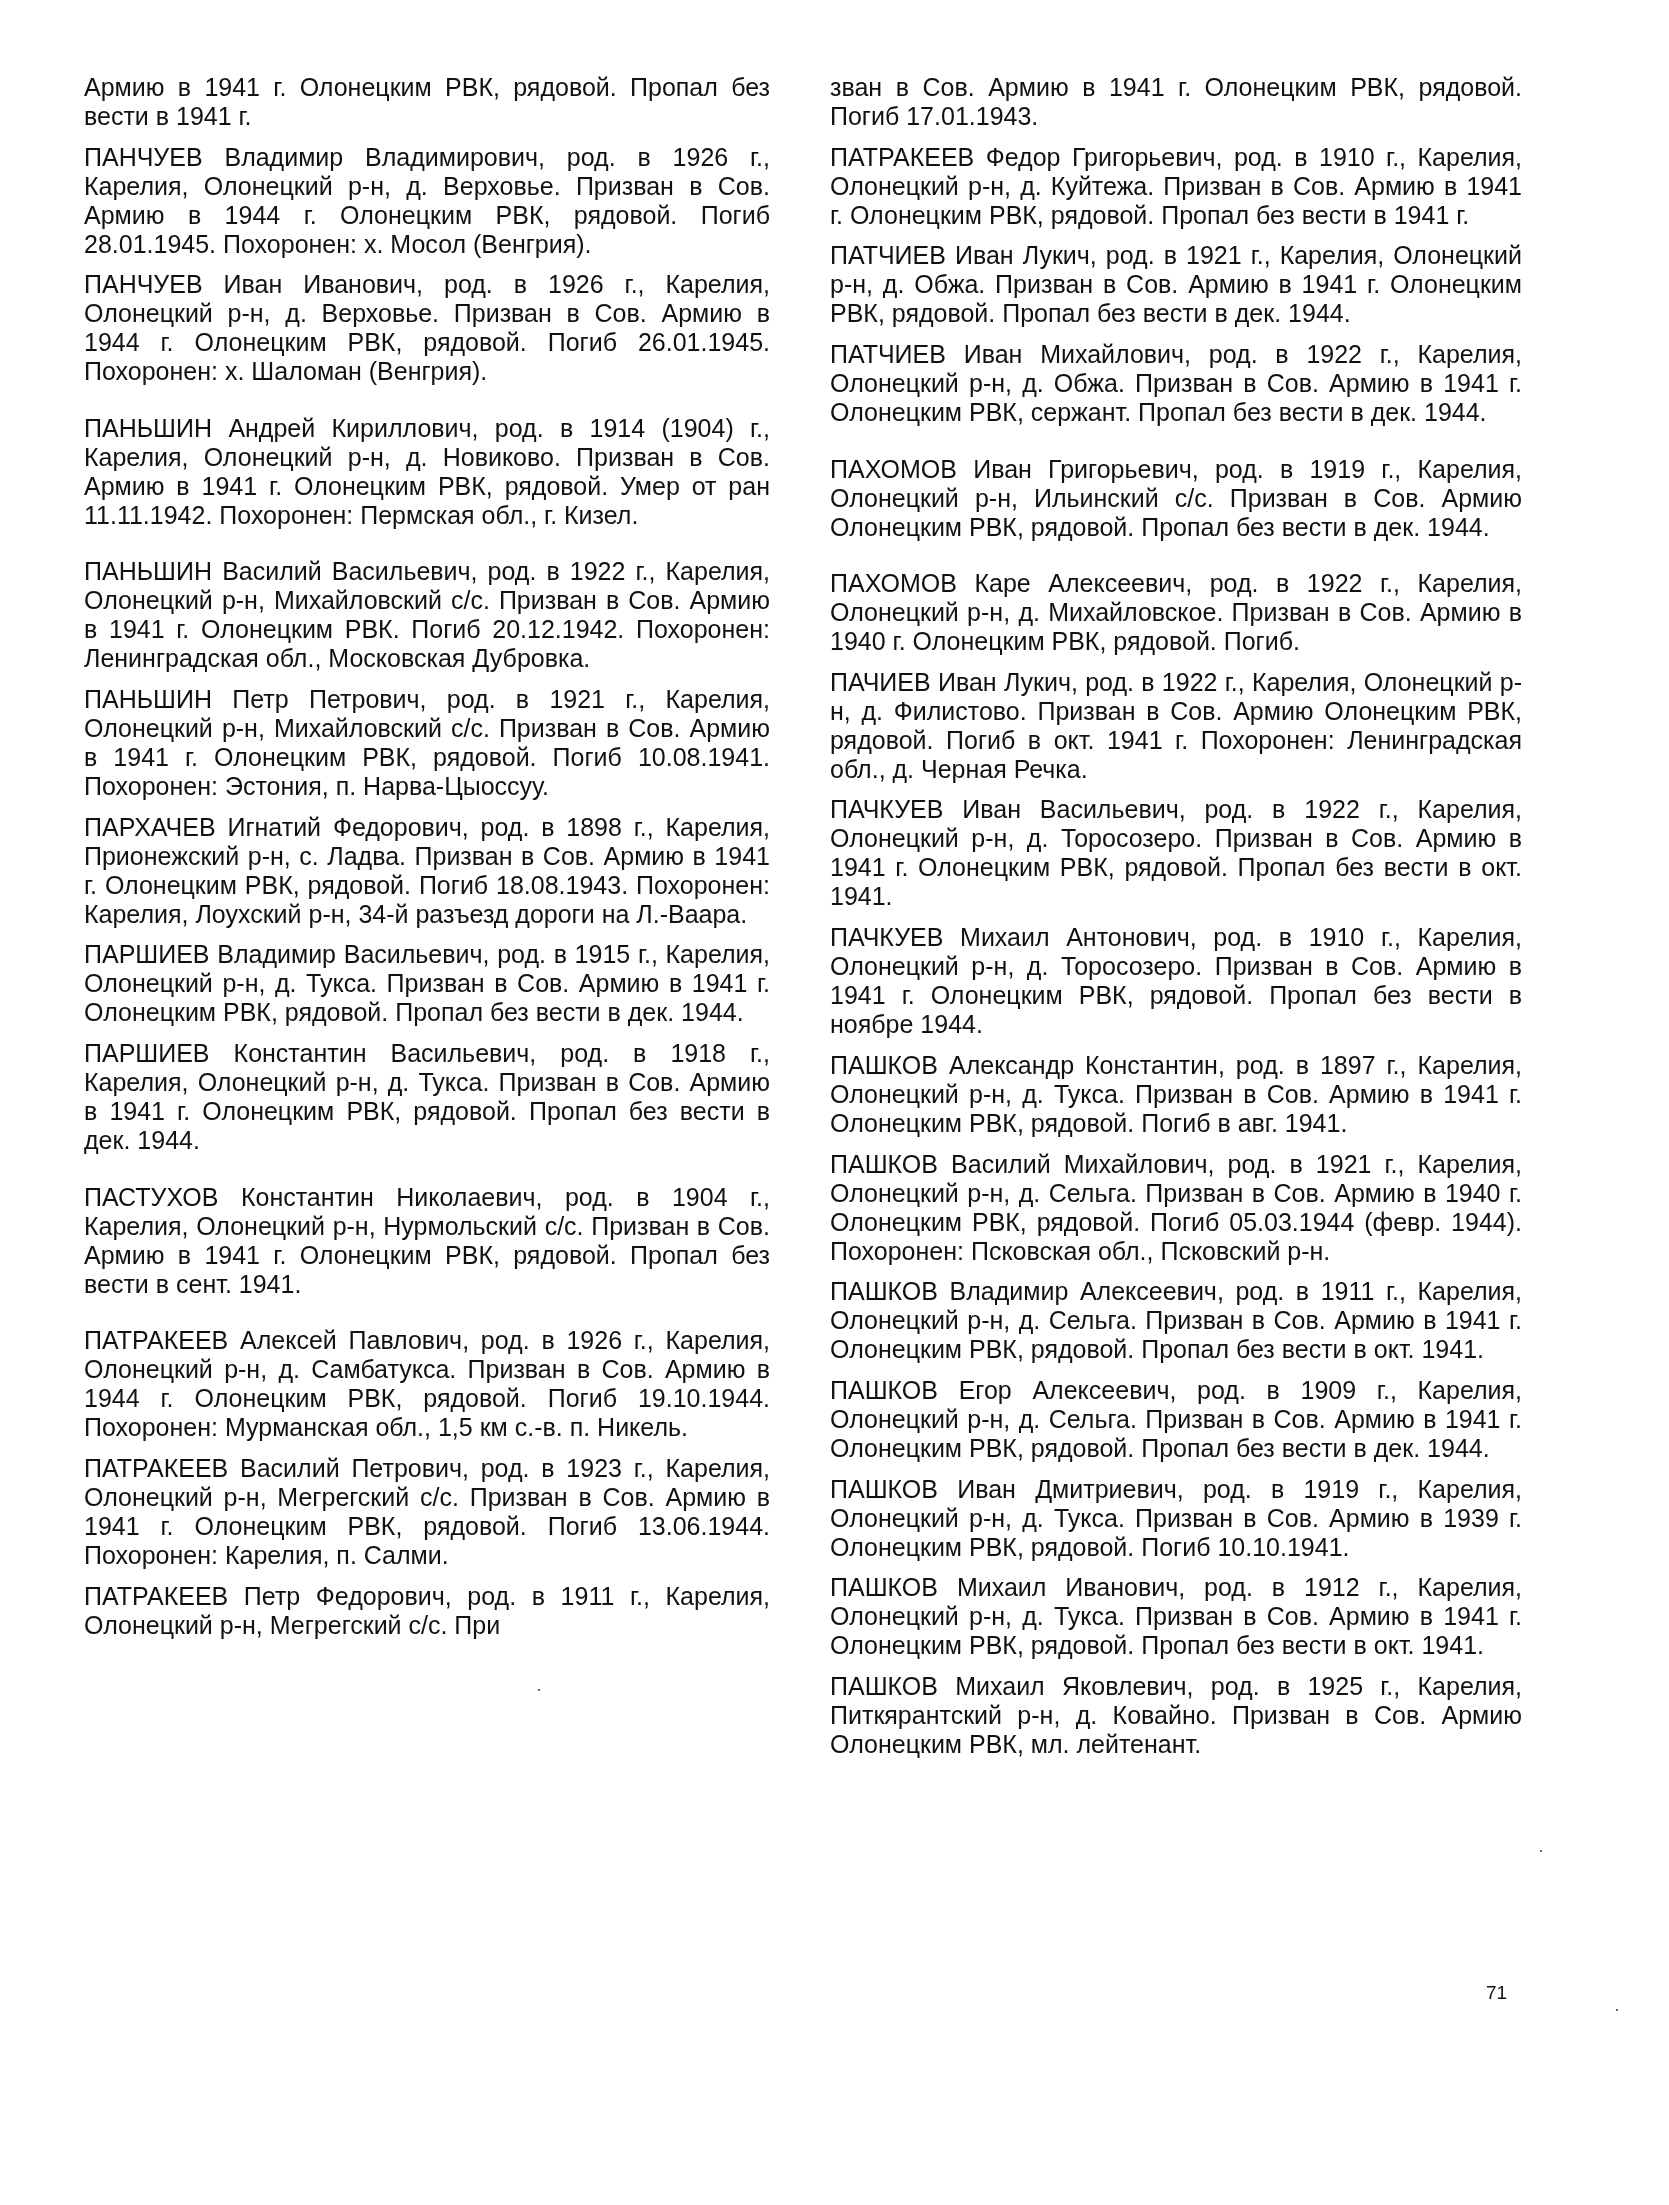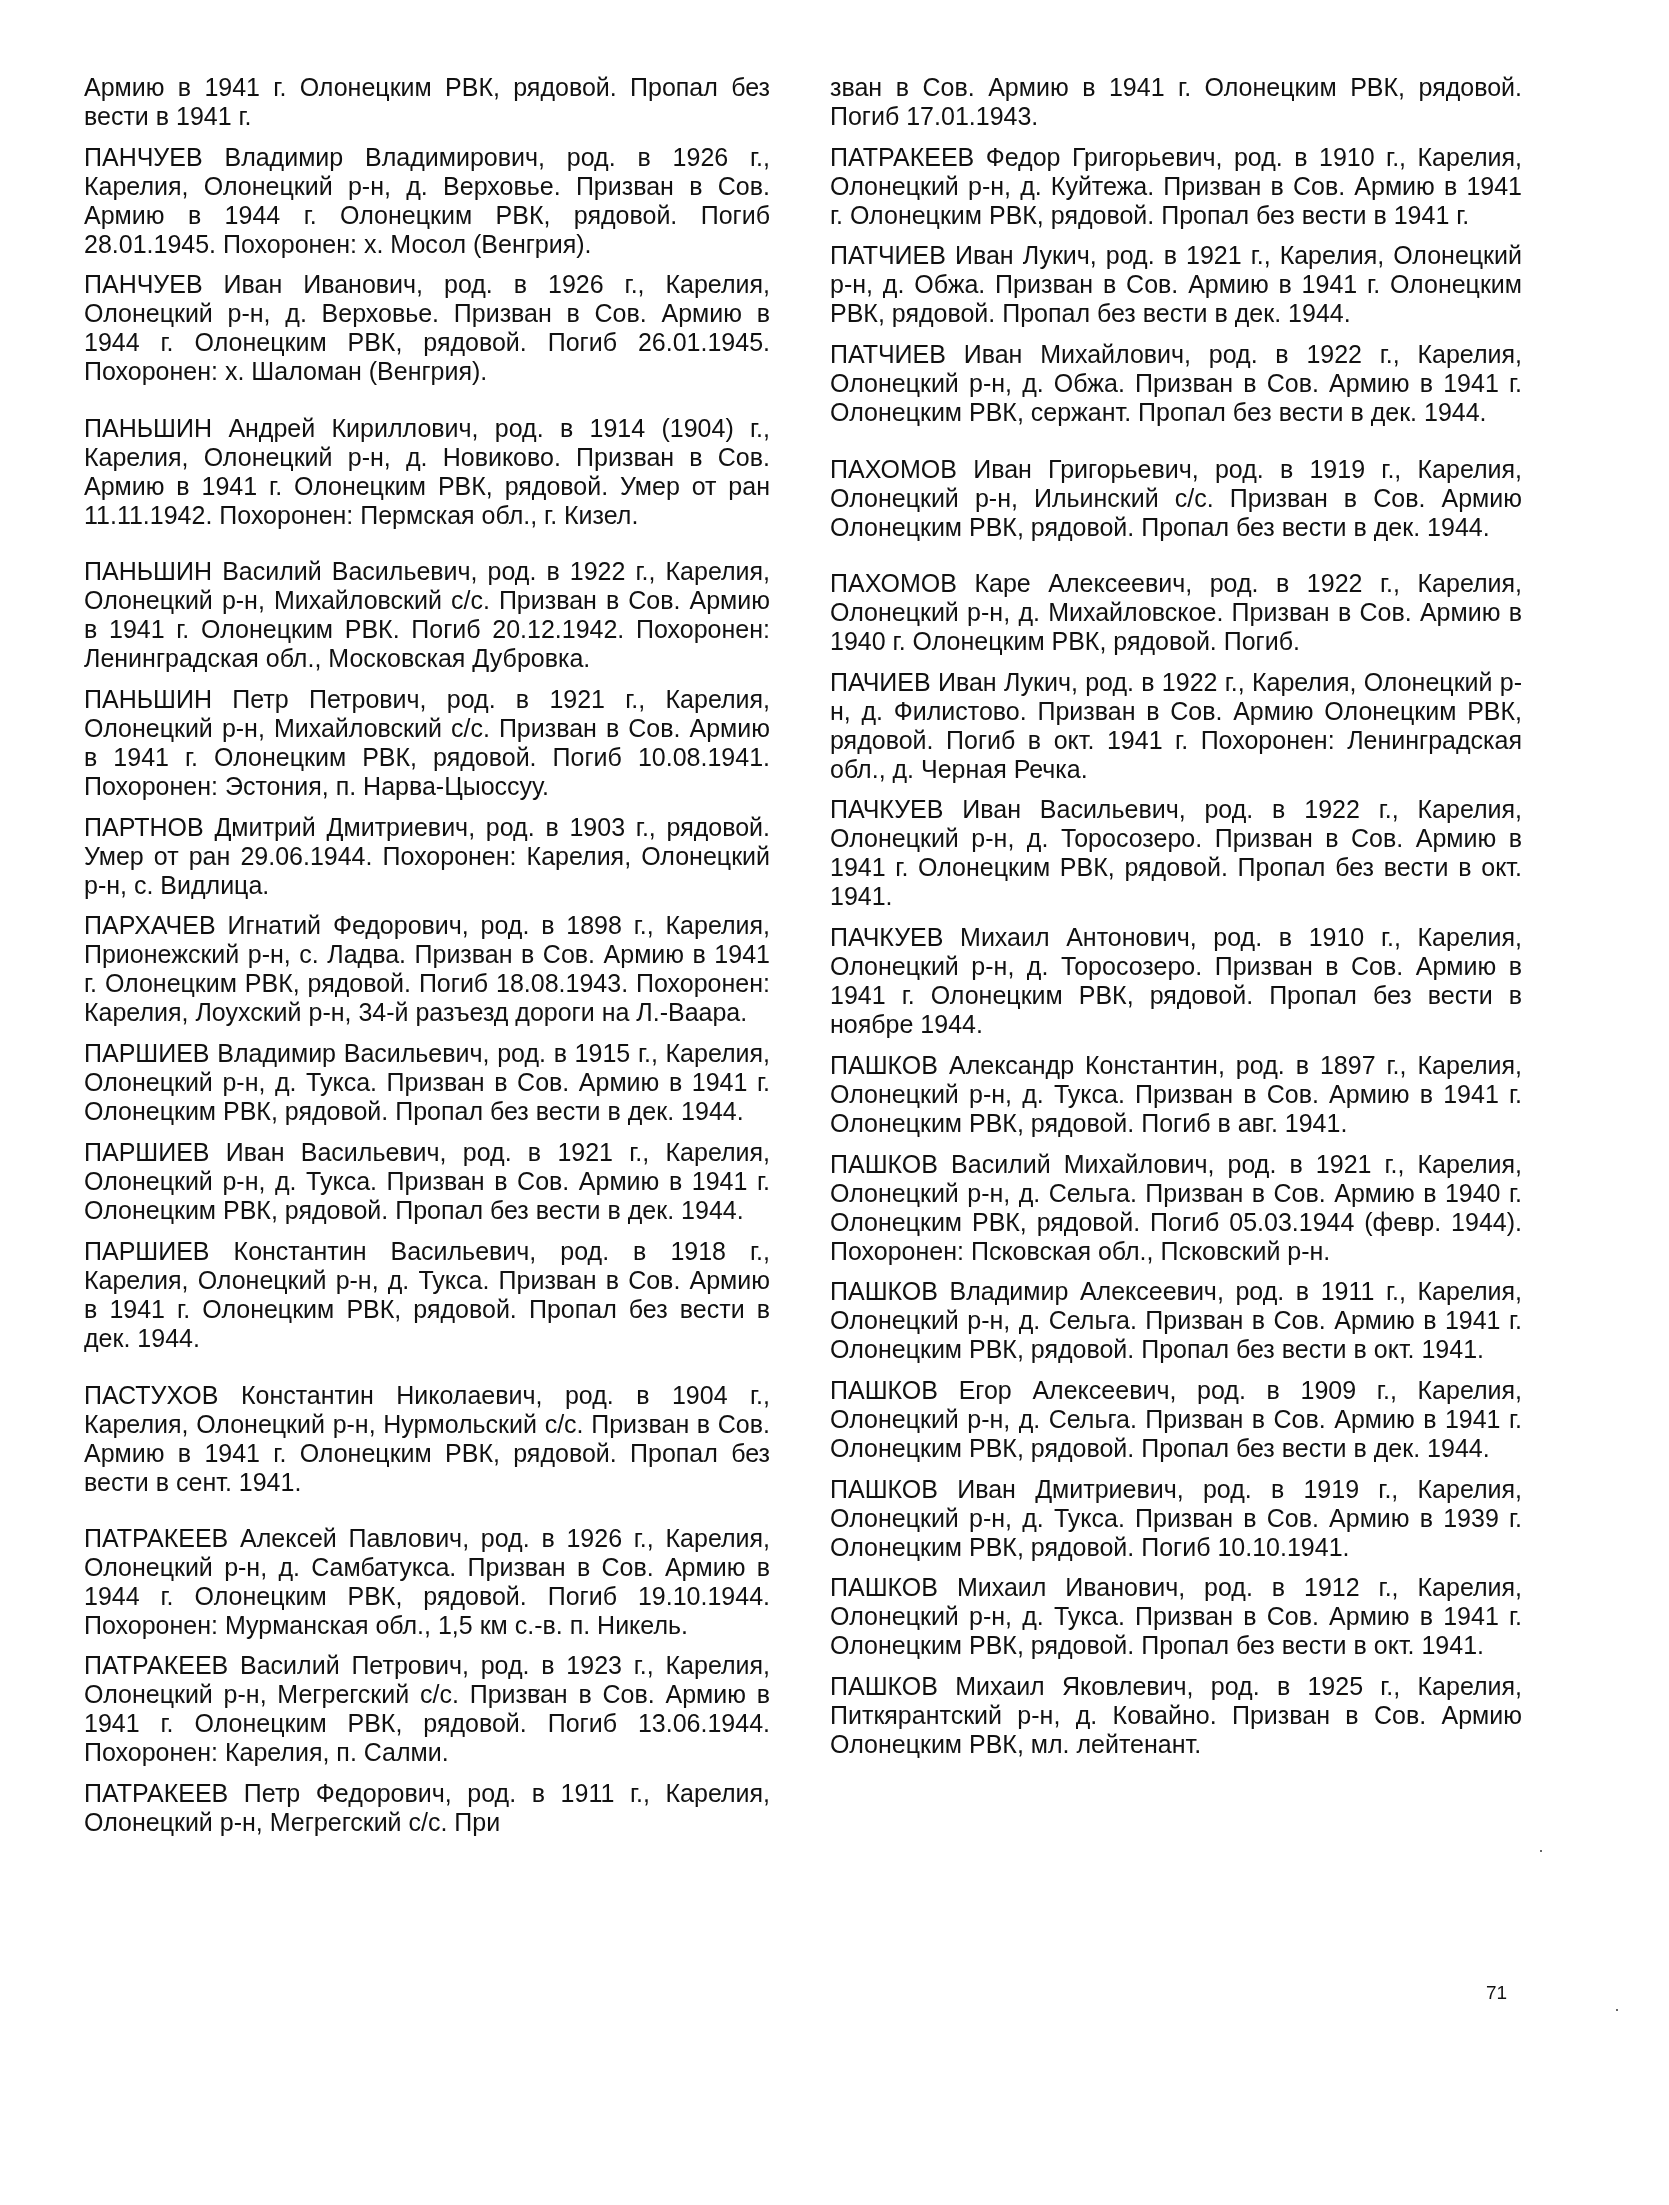--- a/index.html
+++ b/index.html
@@ -34,24 +34,22 @@
 <body>
 
 <div class="col left">
   <p class="entry cont">Армию в 1941 г. Олонецким РВК, рядовой. Пропал без вести в 1941 г.</p>
   <div id="left-entries">
       <p class="entry"><span class="surname">ПАНЧУЕВ</span> <span class="given">Владимир Владимирович,</span><span class="details"> род. в 1926 г., Карелия, Олонецкий р-н, д. Верховье. Призван в Сов. Армию в 1944 г. Олонецким РВК, рядовой. Погиб 28.01.1945. Похоронен: х. Мосол (Венгрия).</span></p>
       <p class="entry"><span class="surname">ПАНЧУЕВ</span> <span class="given">Иван Иванович,</span><span class="details"> род. в 1926 г., Ка­релия, Олонецкий р-н, д. Верховье. Призван в Сов. Армию в 1944 г. Олонецким РВК, рядовой. Погиб 26.01.1945. Похоронен: х. Шаломан (Вен­грия).</span></p>
       <p class="entry gap-lg"><span class="surname">ПАНЬШИН</span> <span class="given">Андрей Кириллович,</span><span class="details"> род. в 1914 (1904) г., Карелия, Олонецкий р-н, д. Новиково. Призван в Сов. Армию в 1941 г. Олонецким РВК, рядовой. Умер от ран 11.11.1942. Похоронен: Пермская обл., г. Кизел.</span></p>
       <p class="entry"><span class="surname">ПАНЬШИН</span> <span class="given">Василий Васильевич,</span><span class="details"> род. в 1922 г., Карелия, Олонецкий р-н, Михайловский с/с. При­зван в Сов. Армию в 1941 г. Олонецким РВК. Погиб 20.12.1942. Похоронен: Ленинградская обл., Московская Дубровка.</span></p>
       <p class="entry"><span class="surname">ПАНЬШИН</span> <span class="given">Петр Петрович,</span><span class="details"> род. в 1921 г., Карелия, Олонецкий р-н, Михайловский с/с. Призван в Сов. Армию в 1941 г. Олонецким РВК, рядовой. Погиб 10.08.1941. Похоронен: Эстония, п. Нарва-Цыоссуу.</span></p>
-      <p class="entry"><span class="surname">ПАРТНОВ</span> <span class="given">Дмитрий Дмитриевич,</span><span class="details"> род. в 1903 г., рядовой. Умер от ран 29.06.1944. Похоронен: Карелия, Олонецкий р-н, с. Видлица.</span></p>
       <p class="entry"><span class="surname">ПАРХАЧЕВ</span> <span class="given">Игнатий Федорович,</span><span class="details"> род. в 1898 г., Карелия, Прионежский р-н, с. Ладва. Призван в Сов. Армию в 1941 г. Олонецким РВК, рядовой. Погиб 18.08.1943. Похоронен: Карелия, Лоухский р-н, 34-й разъезд дороги на Л.-Ваара.</span></p>
       <p class="entry"><span class="surname">ПАРШИЕВ</span> <span class="given">Владимир Васильевич,</span><span class="details"> род. в 1915 г., Карелия, Олонецкий р-н, д. Тукса. Призван в Сов. Армию в 1941 г. Олонецким РВК, рядовой. Пропал без вести в дек. 1944.</span></p>
-      <p class="entry"><span class="surname">ПАРШИЕВ</span> <span class="given">Иван Васильевич,</span><span class="details"> род. в 1921 г., Карелия, Олонецкий р-н, д. Тукса. Призван в Сов. Армию в 1941 г. Олонецким РВК, рядовой. Пропал без вести в дек. 1944.</span></p>
       <p class="entry"><span class="surname">ПАРШИЕВ</span> <span class="given">Константин Васильевич,</span><span class="details"> род. в 1918 г., Карелия, Олонецкий р-н, д. Тукса. Призван в Сов. Армию в 1941 г. Олонецким РВК, рядовой. Пропал без вести в дек. 1944.</span></p>
       <p class="entry gap-lg"><span class="surname">ПАСТУХОВ</span> <span class="given">Константин Николаевич,</span><span class="details"> род. в 1904 г., Карелия, Олонецкий р-н, Нурмольский с/с. При­зван в Сов. Армию в 1941 г. Олонецким РВК, рядовой. Пропал без вести в сент. 1941.</span></p>
       <p class="entry"><span class="surname">ПАТРАКЕЕВ</span> <span class="given">Алексей Павлович,</span><span class="details"> род. в 1926 г., Карелия, Олонецкий р-н, д. Самбатукса. Призван в Сов. Армию в 1944 г. Олонецким РВК, рядовой. Погиб 19.10.1944. Похоронен: Мур­манская обл., 1,5 км с.-в. п. Никель.</span></p>
       <p class="entry"><span class="surname">ПАТРАКЕЕВ</span> <span class="given">Василий Петрович,</span><span class="details"> род. в 1923 г., Карелия, Олонецкий р-н, Мегрегский с/с. Призван в Сов. Армию в 1941 г. Олонецким РВК, рядовой. Погиб 13.06.1944. Похоронен: Карелия, п. Салми.</span></p>
       <p class="entry"><span class="surname">ПАТРАКЕЕВ</span> <span class="given">Петр Федорович,</span><span class="details"> род. в 1911 г., Карелия, Олонецкий р-н, Мегрегский с/с. При­</span></p>
     </div>
 </div>
 
 <div class="col right">
   <p class="entry cont">зван в Сов. Армию в 1941 г. Олонецким РВК, рядовой. Погиб 17.01.1943.</p>

